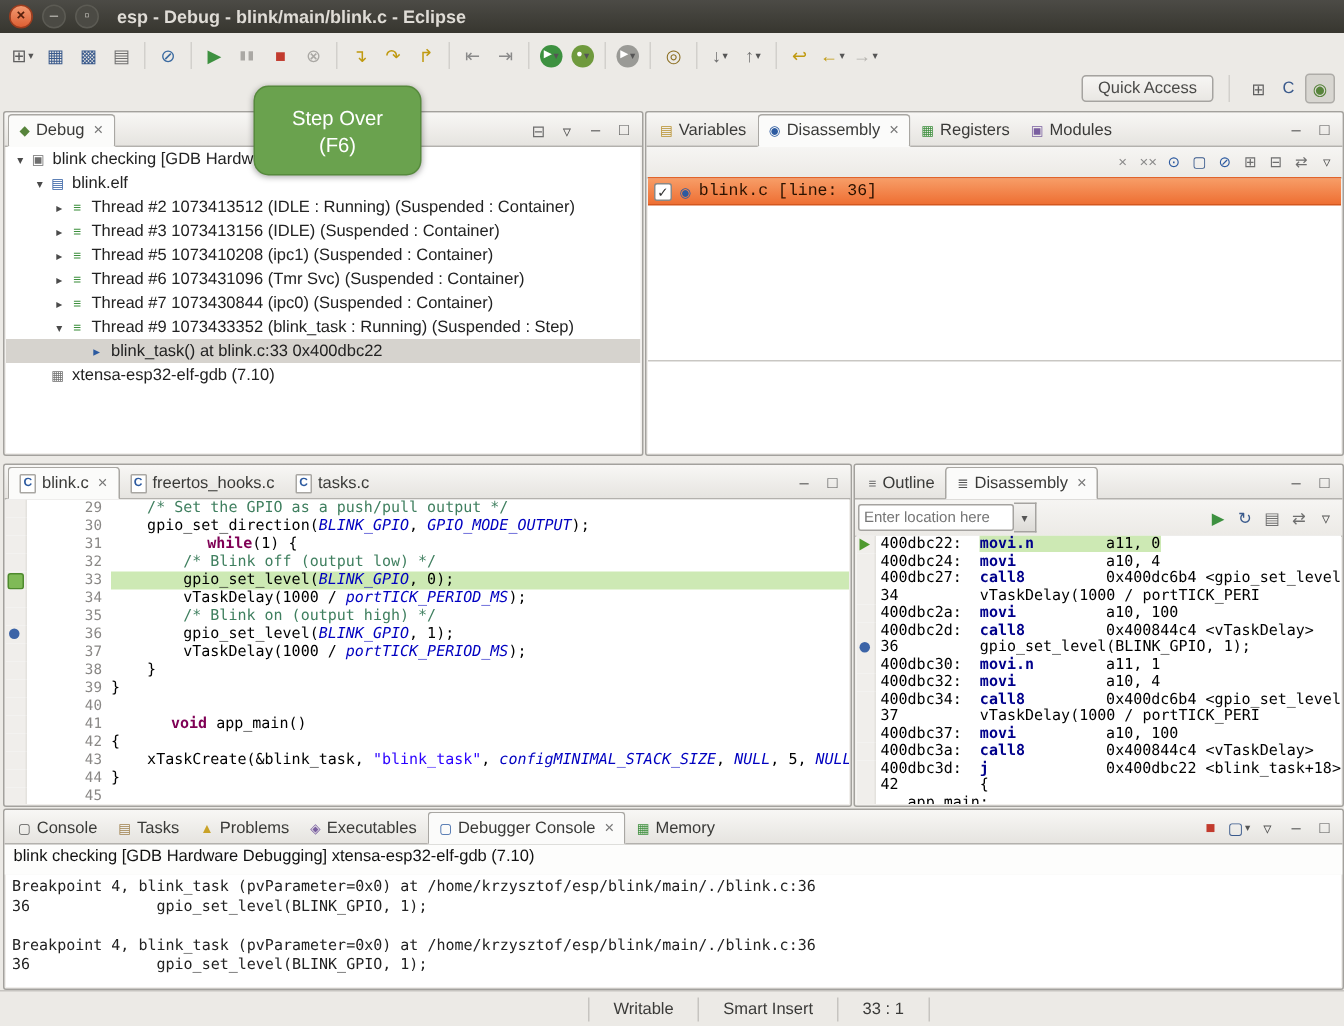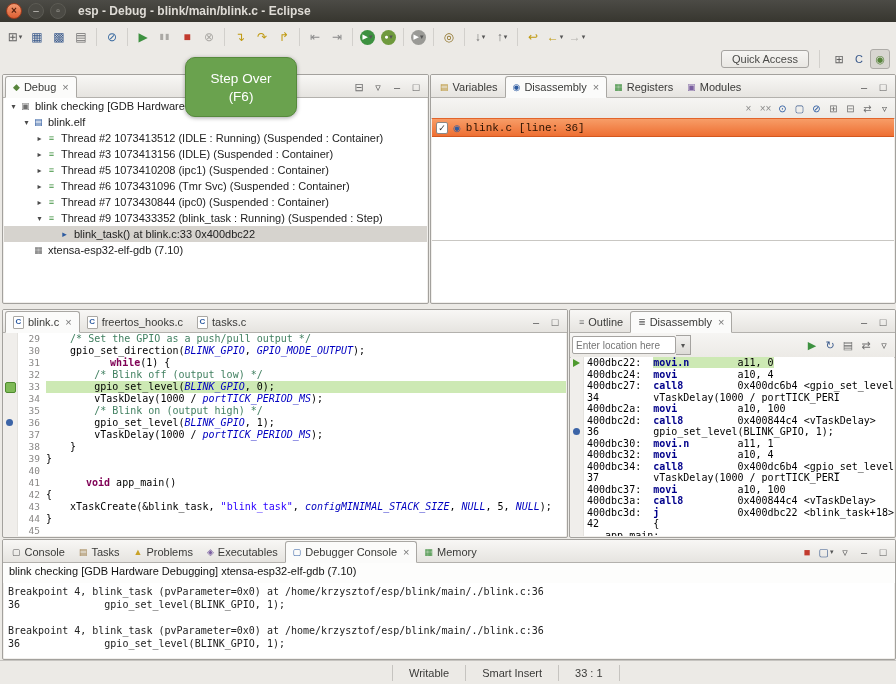--- a/index.html
+++ b/index.html
@@ -20,21 +20,21 @@
   .tbtn.round .glyph{font-size:7px;}
   .chev{font-size:7px;color:#555;margin-left:1px;}
   .tsep{width:1px;height:18px;background:#d2d0cc;margin:0 4px;flex:none;}
   .toolbar-right{position:absolute;right:6px;top:26px;height:22px;display:flex;align-items:center;gap:6px;}
   .quick-access{border:1px solid #a5a3a0;border-radius:3px;color:#4a4a48;background:linear-gradient(#f6f5f3,#e9e7e3);padding:2px 10px;font-size:11px;}
   #persp-icons{display:flex;align-items:center;gap:2px;}
   .hbtn{width:18px;height:18px;display:flex;align-items:center;justify-content:center;border-radius:3px;}
   .hbtn .glyph{font-size:11px;}
   .hbtn.pressed{background:#d8d6d1;border:1px solid #aeaca8;}
   
-  .steptip{position:absolute;left:169px;top:57px;width:110px;height:58px;background:#6aa24e;border:1px solid #568a3c;border-radius:10px;z-index:60;display:flex;flex-direction:column;align-items:center;justify-content:center;gap:3px;color:#fff;font-size:13.5px;box-shadow:0 1px 4px rgba(0,0,0,.35);margin-left:16px;}
+  .steptip{position:absolute;left:169px;top:57px;width:110px;height:58px;background:#6aa24e;border:1px solid #568a3c;border-radius:10px;z-index:60;display:flex;flex-direction:column;align-items:center;justify-content:center;gap:3px;color:#fff;font-size:13.5px;box-shadow:0 1px 4px rgba(0,0,0,.35);}
   
   .panel{position:absolute;background:#f1efec;border:1px solid #a3a19d;border-radius:2px;overflow:hidden;}
   #debug-panel{left:2px;top:74px;width:425px;height:228px;}
   #right-panel{left:430px;top:74px;width:464px;height:228px;}
   #editor-panel{left:2px;top:309px;width:564px;height:227px;}
   #disasm-panel{left:569px;top:309px;width:325px;height:227px;}
   #console-panel{left:2px;top:539px;width:892px;height:119px;}
   .tabrow{height:22px;display:flex;align-items:flex-end;background:linear-gradient(#f8f7f5,#e6e4e0);border-bottom:1px solid #b3b1ad;position:relative;padding-left:2px;}
   .vtab{height:20px;display:flex;align-items:center;padding:0 7px;font-size:11px;color:#3a3a38;gap:4px;white-space:nowrap;}
   .vtab.active{background:#fbfbfa;border:1px solid #a9a7a3;border-bottom:1px solid #fbfbfa;border-radius:3px 3px 0 0;margin-bottom:-1px;}
@@ -60,21 +60,21 @@
   .bpcheck{width:10px;height:10px;background:#fff;border:1px solid #8a8886;border-radius:2px;font-size:9px;line-height:10px;text-align:center;color:#333;}
   .bpicon{font-size:9px;}
   .bplabel{font-size:11px;color:#2b1200;font-family:Liberation Mono, monospace;}
   #bp-detail{padding:9px 8px;color:#333;font-size:11px;}
   
   #code-lines{position:absolute;left:1px;right:1px;top:23px;bottom:1px;background:#fff;overflow:hidden;font-family:"DejaVu Sans Mono",monospace;font-size:10px;line-height:12px;}
   .crow{display:flex;height:12px;white-space:pre;}
   .ruler{width:13px;background:#f0eeeb;flex:none;position:relative;border-right:1px solid #e4e2de;}
   .ipmark{position:absolute;left:1px;top:1px;width:9px;height:9px;background:#7fba57;border:1px solid #4e8a2e;border-radius:2px;}
   .bpmark{position:absolute;left:2px;top:2px;width:7px;height:7px;border-radius:50%;background:#3c64a7;}
-  .lnum{width:22px;color:#8a8886;text-align:right;padding-right:6px;flex:none;font-size:9.5px;}
+  .lnum{width:22px;color:#8a8886;text-align:right;padding-right:6px;flex:none;font-size:9.5px;padding-left:28px;}
   .code{flex:1;}
   .curline{background:#cde9b4;}
   .sx-pl{color:#000;}
   .sx-cm{color:#3F7F5F;}
   .sx-kw{color:#7F0055;font-weight:bold;padding-left:40px;}
   .sx-mc{color:#0000C0;font-style:italic;}
   .sx-st{color:#2A00FF;}
   
   .disasm-toolbar{height:24px;display:flex;align-items:center;background:linear-gradient(#f6f5f3,#eceae6);border-bottom:1px solid #c9c7c3;padding:0 2px;}
   .locinput{width:96px;height:16px;border:1px solid #a5a3a0;border-radius:2px;font-size:10px;padding:0 3px;color:#333;font-family:"Liberation Sans",sans-serif;}

